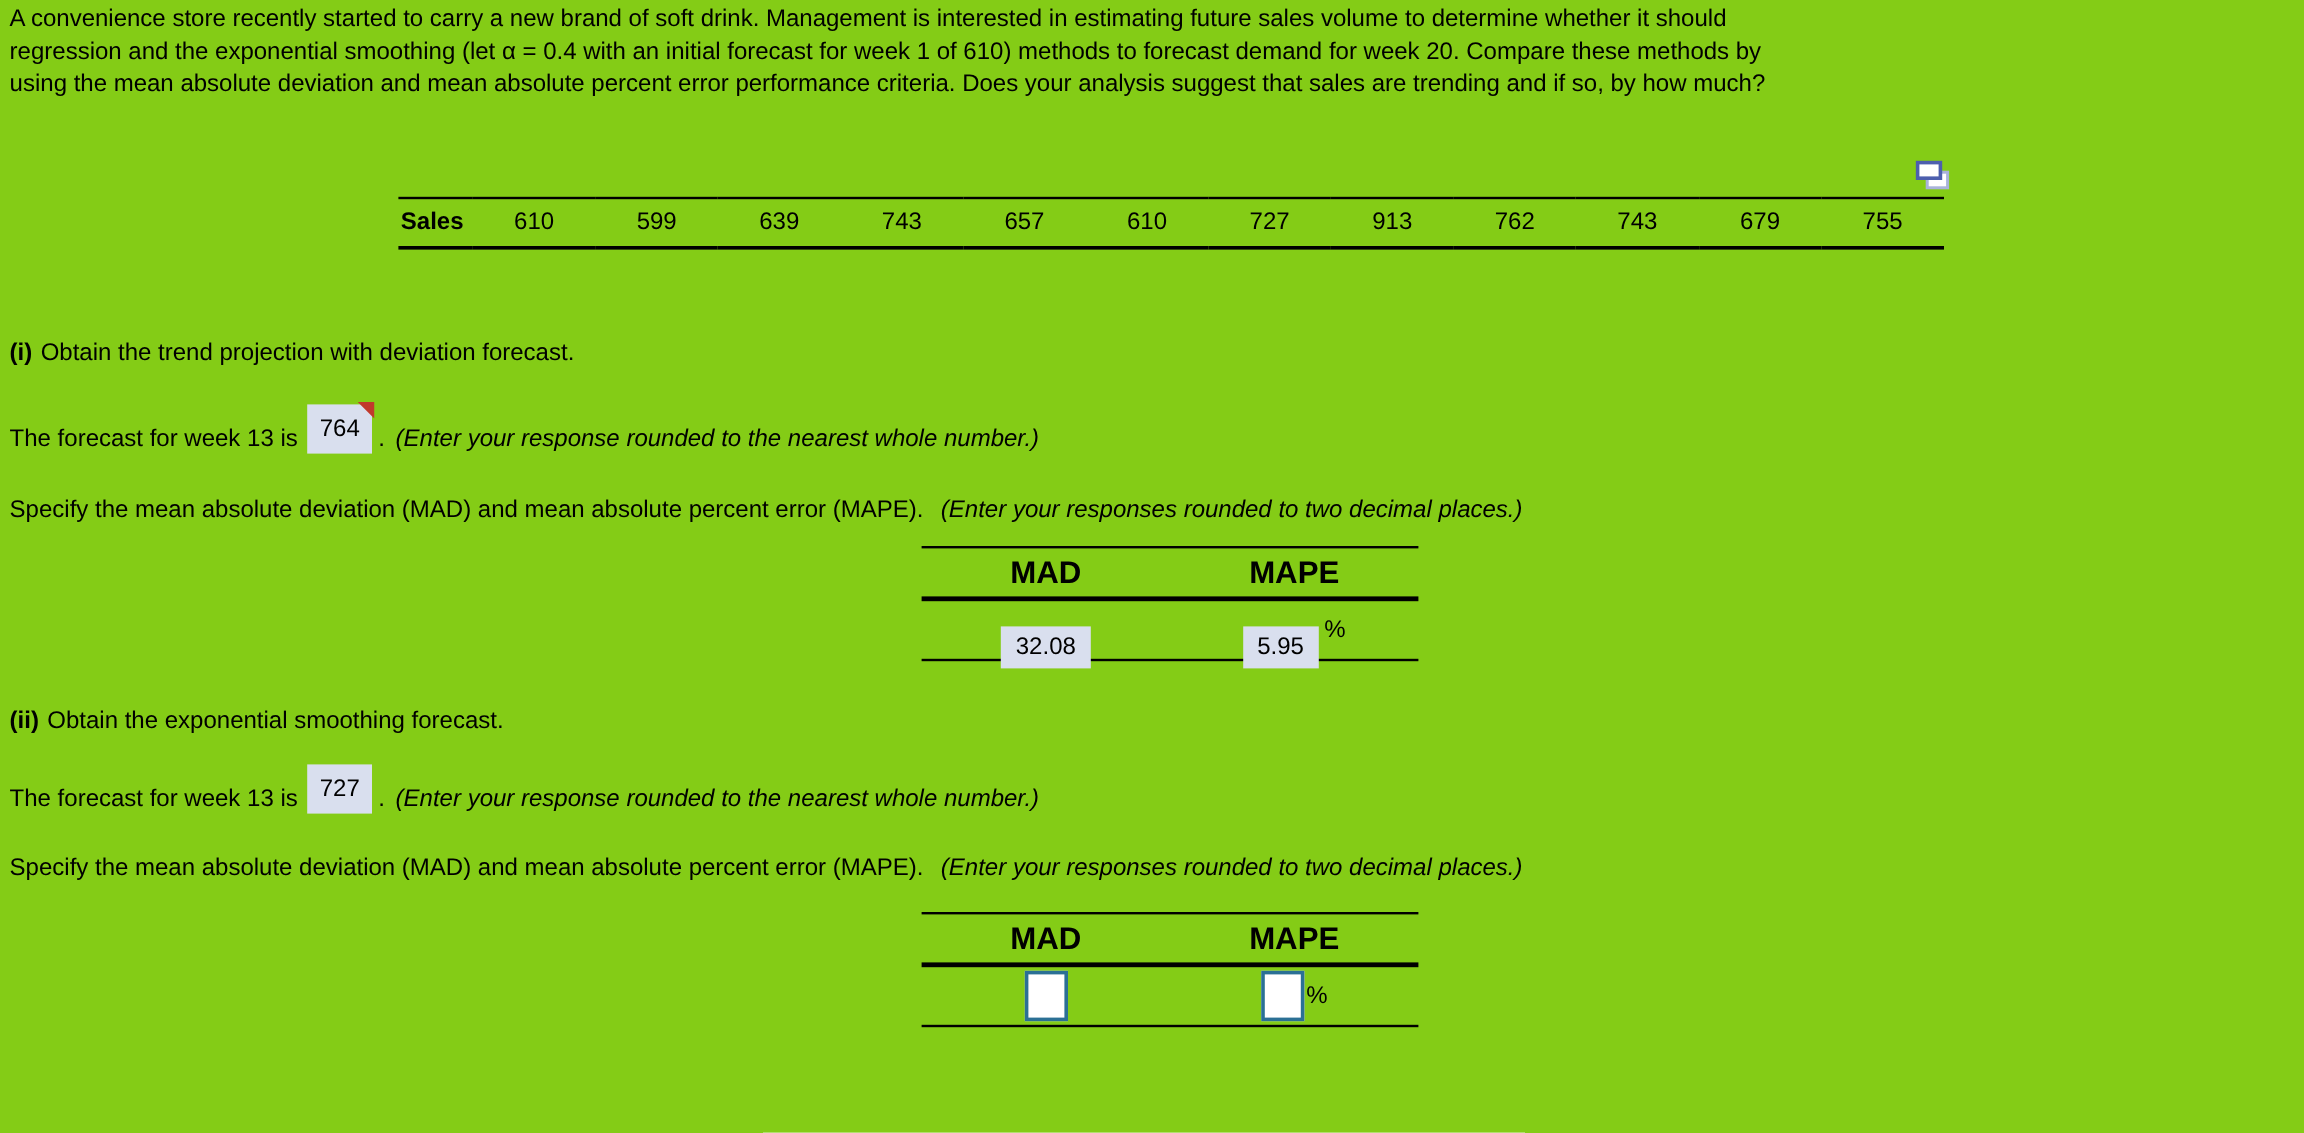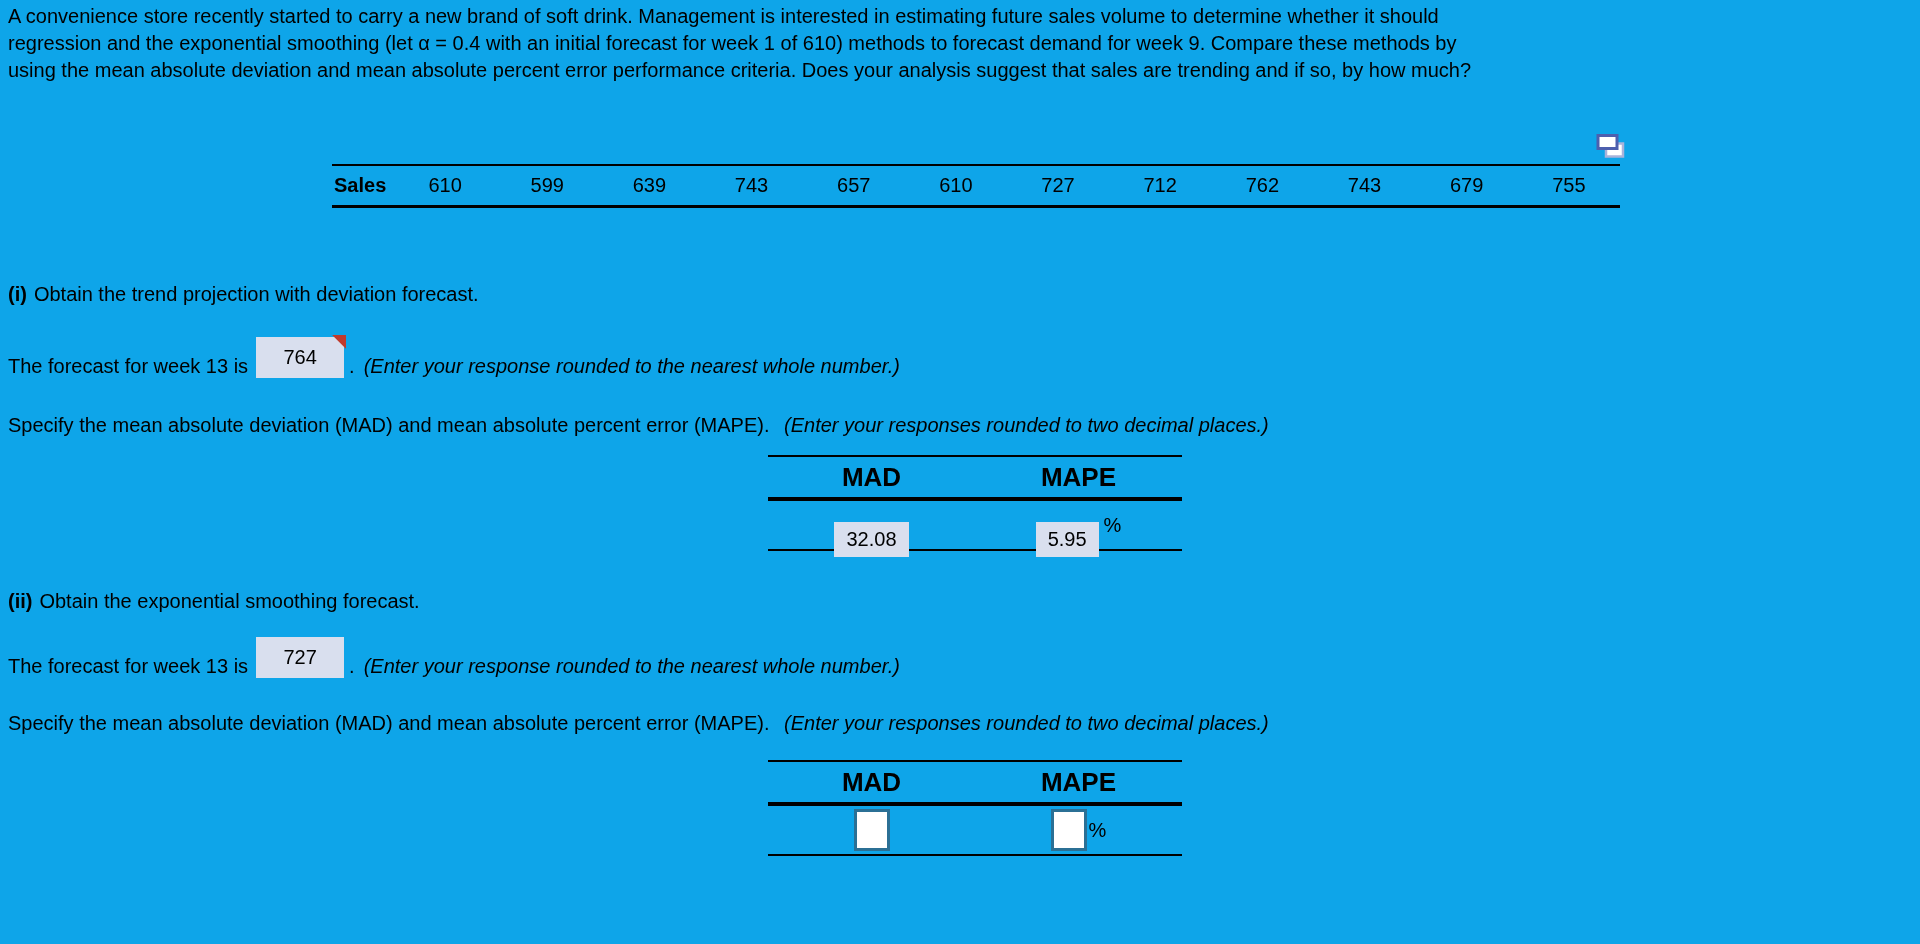--- a/index.html
+++ b/index.html
@@ -1,17 +1,17 @@
 <!DOCTYPE html>
 <html><head>
 <meta charset="utf-8">
 <style>
   html,body { margin:0; padding:0; background:#fff; }
   .page {
-    position:relative; width:1920px; height:944px; background:#0ea5e9;
+    position:relative; width:1920px; height:944px; background:#84cc16;
     font-family:"Liberation Sans", sans-serif; color:#000;
     overflow:hidden;
   }
   .abs { position:absolute; }
   .nowrap { white-space:nowrap; }
 
   
   .problem { left:8px; top:3px; font-size:20px; line-height:27px; }
 
   
@@ -34,21 +34,21 @@
   .note { font-style:italic; }
 
   .heading-line { font-size:20px; }
   .text-line { font-size:20px; }
 
   
   .forecast-line { display:flex; align-items:flex-end; font-size:20px; height:42px; }
   .ans-box {
     background:#d9dfee; height:41px; min-width:40px;
     display:inline-flex; align-items:center; justify-content:center;
-    padding:0 24px; position:relative; margin-left:8px;
+    padding:0 7px; position:relative; margin-left:8px;
   }
   .flag {
     position:absolute; top:-2px; right:-2px; width:14px; height:14px;
     background:#c13a2c; clip-path:polygon(0 0, 100% 0, 100% 100%);
   }
   .dot { margin-left:5px; }
   .note-gap { margin-left:9px; }
 
   
   .crit-table { width:414px; border-top:2px solid #000; border-bottom:2.5px solid #000; }
@@ -64,21 +64,21 @@
   .input-box { width:30px; height:36px; border:3px solid #2b7095; background:#fff; }
   .pct-tight { margin-left:2px; }
 </style>
 </head>
 <body>
 
 <div class="page">
 
   <div class="abs problem">
     <div class="nowrap">A convenience store recently started to carry a new brand of soft drink. Management is interested in estimating future sales volume to determine whether it should</div>
-    <div class="nowrap">regression and the exponential smoothing (let α = 0.4 with an initial forecast for week 1 of 610) methods to forecast demand for week 9. Compare these methods by</div>
+    <div class="nowrap">regression and the exponential smoothing (let α = 0.4 with an initial forecast for week 1 of 610) methods to forecast demand for week 20. Compare these methods by</div>
     <div class="nowrap">using the mean absolute deviation and mean absolute percent error performance criteria. Does your analysis suggest that sales are trending and if so, by how much?</div>
   </div>
 
   <div class="abs dup-icon">
     <svg width="30" height="29" viewBox="0 0 30 29">
       <rect x="10" y="10.5" width="17" height="13" fill="#ffffff" stroke="#a9b3da" stroke-width="2.5"></rect>
       <rect x="2" y="2.5" width="19" height="13" fill="#ffffff" stroke="#4d5fae" stroke-width="3"></rect>
     </svg>
   </div>
 
@@ -90,21 +90,21 @@
     <tbody>
     <tr>
       <td class="rowlabel">Sales</td>
       <td>610</td>
       <td>599</td>
       <td>639</td>
       <td>743</td>
       <td>657</td>
       <td>610</td>
       <td>727</td>
-      <td>712</td>
+      <td>913</td>
       <td>762</td>
       <td>743</td>
       <td>679</td>
       <td>755</td>
     </tr>
   </tbody>
     </table>
 
   <div class="abs heading-line nowrap" style="left:8px; top:283px;">
     <span class="bold">(i)</span><span class="sp-l">Obtain the trend projection with deviation forecast.</span>

